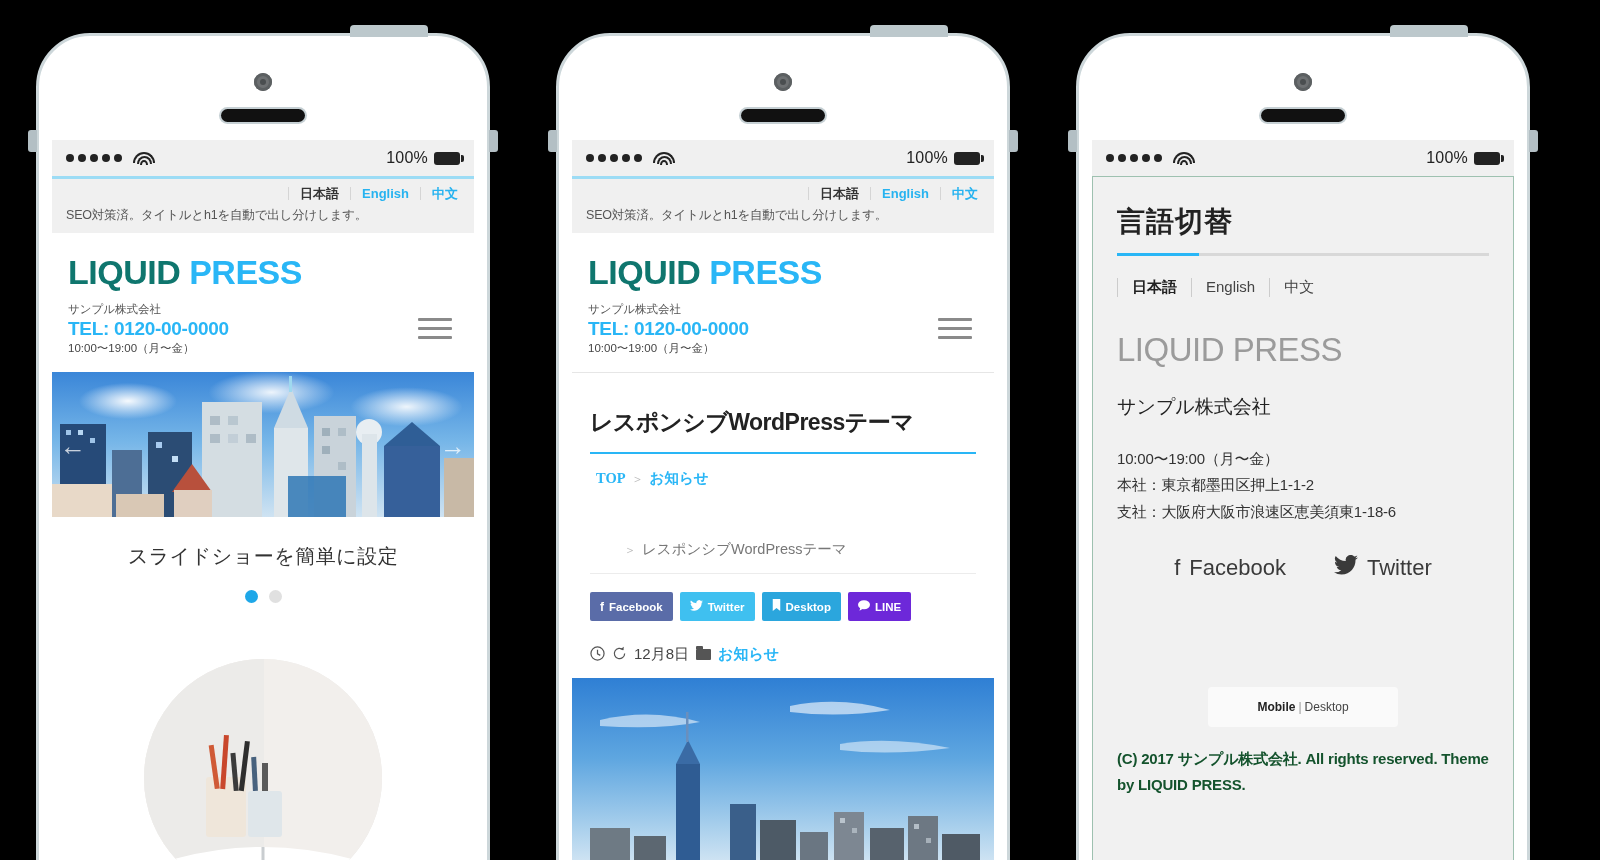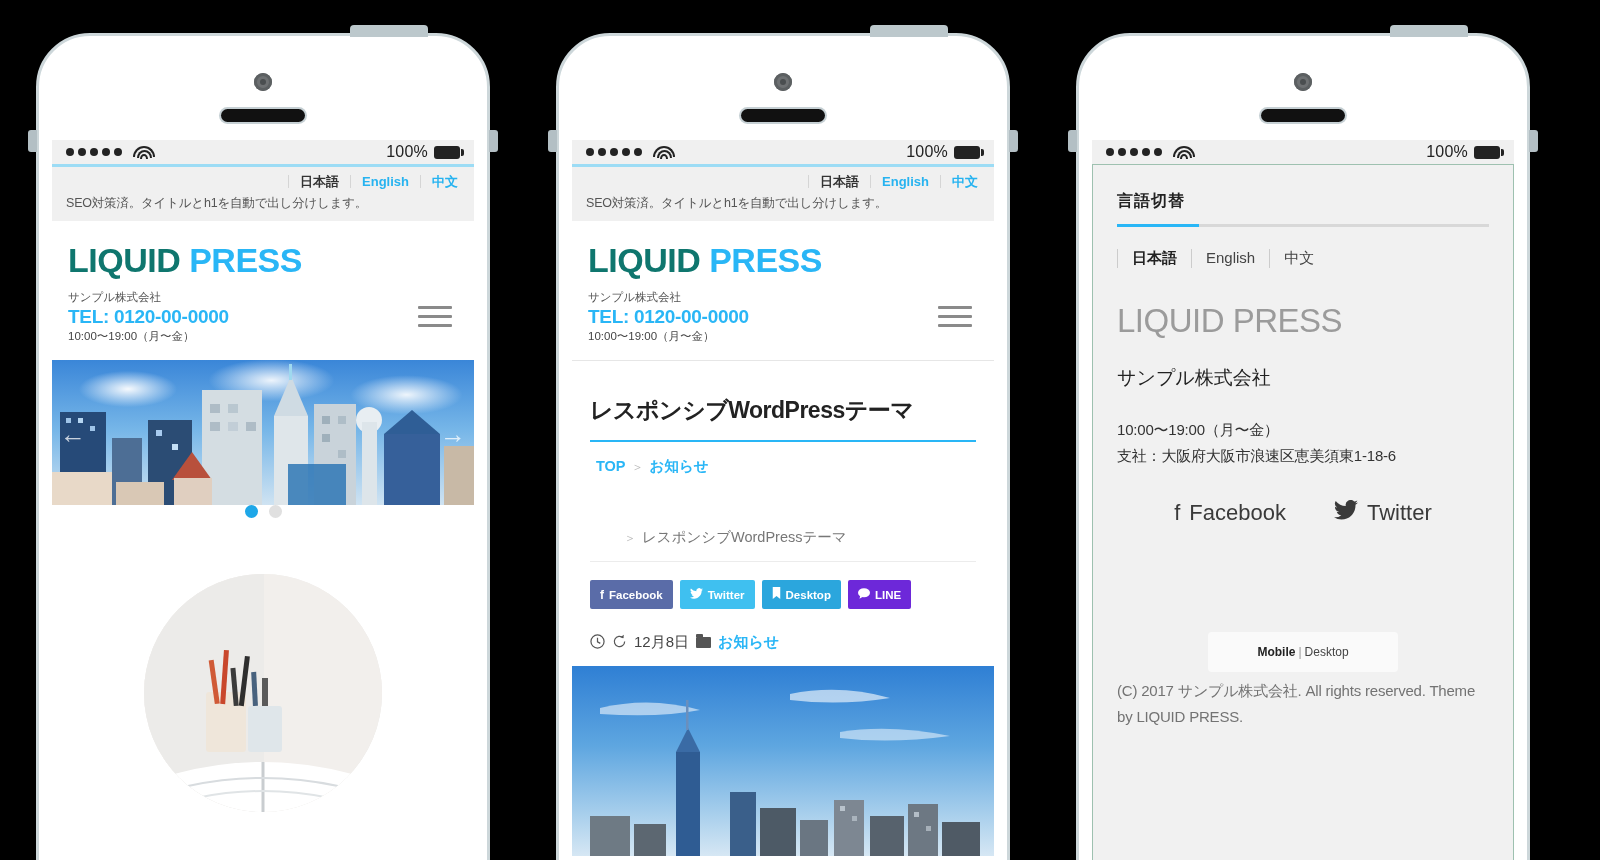--- a/index.html
+++ b/index.html
@@ -47,21 +47,21 @@
     width:84px;height:13px;border-radius:7px;background:#111;
     box-shadow:0 0 0 2px #c6d0d4;
   }
 
   
   .screen{
     position:absolute;left:24px;top:115px;width:422px;height:880px;
     overflow:hidden;background:#fff;
   }
   .statusbar{
-    height:24px;background:#f0f0f0;display:flex;align-items:center;
+    height:36px;background:#f0f0f0;display:flex;align-items:center;
     padding:0 14px;box-sizing:border-box;
   }
   .sig{display:flex;gap:4px;align-items:center;}
   .sig i{width:8px;height:8px;border-radius:50%;background:#222;display:block;}
   .wifi{margin-left:10px;width:20px;height:14px;position:relative;}
   .wifi span{position:absolute;left:50%;border:2px solid #222;border-radius:50% 50% 0 0 / 100% 100% 0 0;border-bottom:none;}
   .wifi .a{width:18px;height:9px;margin-left:-9px;top:1px;}
   .wifi .b{width:11px;height:6px;margin-left:-5.5px;top:5px;}
   .wifi .c{width:4px;height:3px;margin-left:-2px;top:9px;}
   .battwrap{margin-left:auto;display:flex;align-items:center;gap:6px;}
@@ -122,21 +122,21 @@
     position:relative;overflow:hidden;
     background:linear-gradient(145deg,#f2f0ee 0%,#eceae8 40%,#e6e4e2 100%);
   }
 
   
   .gapbar{height:16px;background:#fff;border-top:1px solid #e6e6e6;}
   .article{padding:0 18px;}
   .arttitle{font-size:23px;font-weight:bold;color:#222;line-height:1.35;padding:18px 0 14px 0;letter-spacing:-.5px;}
   .rule{height:2px;background:#29b6f6;}
   .crumbs{padding:13px 0 12px 6px;font-size:14.5px;line-height:1.6;border-bottom:1px solid #ececec;}
-  .crumbs a{color:#29b6f6;font-weight:bold;text-decoration:none;}
+  .crumbs a{color:#29b6f6;font-weight:bold;text-decoration:none;font-family:Liberation Serif, serif;}
   .crumbs .sep{color:#bbb;padding:0 6px;font-size:12px;}
   .crumbs .cur{color:#777;}
   .crumbs .row2{padding-left:22px;margin-top:48px;}
   .shares{display:flex;gap:7px;padding:18px 0 4px 0;}
   .sh{
     display:flex;align-items:center;gap:5px;color:#fff;font-size:11.5px;
     font-weight:bold;padding:7px 10px;border-radius:2px;white-space:nowrap;
   }
   .sh .gl{font-size:12px;}
   .meta{display:flex;align-items:center;gap:7px;padding:20px 0 14px 0;font-size:15px;color:#444;}
@@ -144,38 +144,38 @@
   .meta a{color:#29b6f6;font-weight:bold;text-decoration:none;}
   .folder{width:15px;height:11px;background:#555;border-radius:1px;position:relative;display:inline-block;}
   .folder:before{content:"";position:absolute;top:-3px;left:0;width:7px;height:3px;background:#555;border-radius:1px 1px 0 0;}
   .postimg{
     height:190px;margin:0 0 0 0;position:relative;overflow:hidden;
     background:linear-gradient(#2f7fd4 0%,#5ea6e0 42%,#a8cfec 78%,#d6e7f4 100%);
   }
 
   
   .p3pad{padding:26px 24px 0 24px;}
-  .p3title{font-size:16px;font-weight:bold;color:#222;letter-spacing:1px;}
+  .p3title{font-size:28px;font-weight:bold;color:#222;letter-spacing:1px;}
   .p3uline{height:3px;background:#d8d8d8;margin-top:12px;position:relative;}
   .p3uline:before{content:"";position:absolute;left:0;top:0;width:82px;height:3px;background:#29b6f6;}
   .p3langs{display:flex;margin:22px 0 0 0;font-size:15px;}
   .p3langs span{padding:0 14px;border-left:1px solid #ccc;color:#444;}
   .p3langs span.cur{font-weight:bold;color:#222;}
   .p3logo{font-size:33px;color:#9b9b9b;letter-spacing:-.5px;margin:36px 0 0 0;line-height:1;}
   .p3co{font-size:19px;color:#222;margin:28px 0 0 0;}
   .p3info{font-size:15px;color:#333;line-height:1.75;margin:26px 0 0 0;letter-spacing:-.2px;}
   .p3social{display:flex;justify-content:center;gap:48px;margin:30px 0 0 0;font-size:22px;color:#3a3a3a;}
   .p3social .it{display:flex;align-items:center;gap:9px;}
   .mdbtn{
     width:190px;margin:106px auto 0 auto;background:#fafafa;border-radius:4px;
     text-align:center;padding:13px 0;font-size:12px;color:#444;
   }
   .mdbtn b{color:#222;}
   .mdbtn .bar{color:#999;padding:0 3px;}
-  .p3copy{font-size:15px;color:#737373;line-height:1.75;margin:6px 0 0 0;letter-spacing:-.2px;}
+  .p3copy{font-size:15px;color:#14532d;line-height:1.75;margin:19px 0 0 0;letter-spacing:-.2px;font-weight:bold;}
 </style>
 </head>
 <body>
 
 <div class="stage">
 
   <div class="phone p1">
     <div class="body-shell"></div>
     <div class="btn-power"></div>
     <div class="btn-vol v1"></div>
@@ -266,20 +266,21 @@
               <polygon points="332,74 360,50 388,74" fill="#2f5e96"></polygon>
               <rect x="392" y="86" width="30" height="59" fill="#c8b9a6"></rect>
               <rect x="236" y="104" width="58" height="41" fill="#2f77b5" opacity=".85"></rect>
               <rect x="0" y="112" width="60" height="33" fill="#e8d9c8"></rect>
               <rect x="64" y="122" width="48" height="23" fill="#d9c8b5"></rect>
             </svg>
           </div>
           <div class="arrow l">←</div>
           <div class="arrow r">→</div>
         </div>
+        <div class="slidecap">スライドショーを簡単に設定</div>
         <div class="dots">
           <i class="on"></i>
           <i></i>
         </div>
 
         <div class="circlepic">
           <svg width="238" height="238" viewBox="0 0 238 238">
             <rect x="0" y="0" width="238" height="238" fill="#f2efec"></rect>
             <rect x="0" y="0" width="120" height="238" fill="#ecebe9"></rect>
             <rect x="62" y="118" width="40" height="60" rx="3" fill="#efe6da"></rect>
@@ -486,20 +487,21 @@
             <span class="cur">日本語</span>
             <span>English</span>
             <span>中文</span>
           </div>
 
           <div class="p3logo">LIQUID PRESS</div>
           <div class="p3co">サンプル株式会社</div>
 
           <div class="p3info">
             <div>10:00〜19:00（月〜金）</div>
+            <div>本社：東京都墨田区押上1-1-2</div>
             <div>支社：大阪府大阪市浪速区恵美須東1-18-6</div>
           </div>
 
           <div class="p3social">
             <div class="it">
               <span>f</span>
               <span>Facebook</span>
             </div>
             <div class="it">
               <span>

